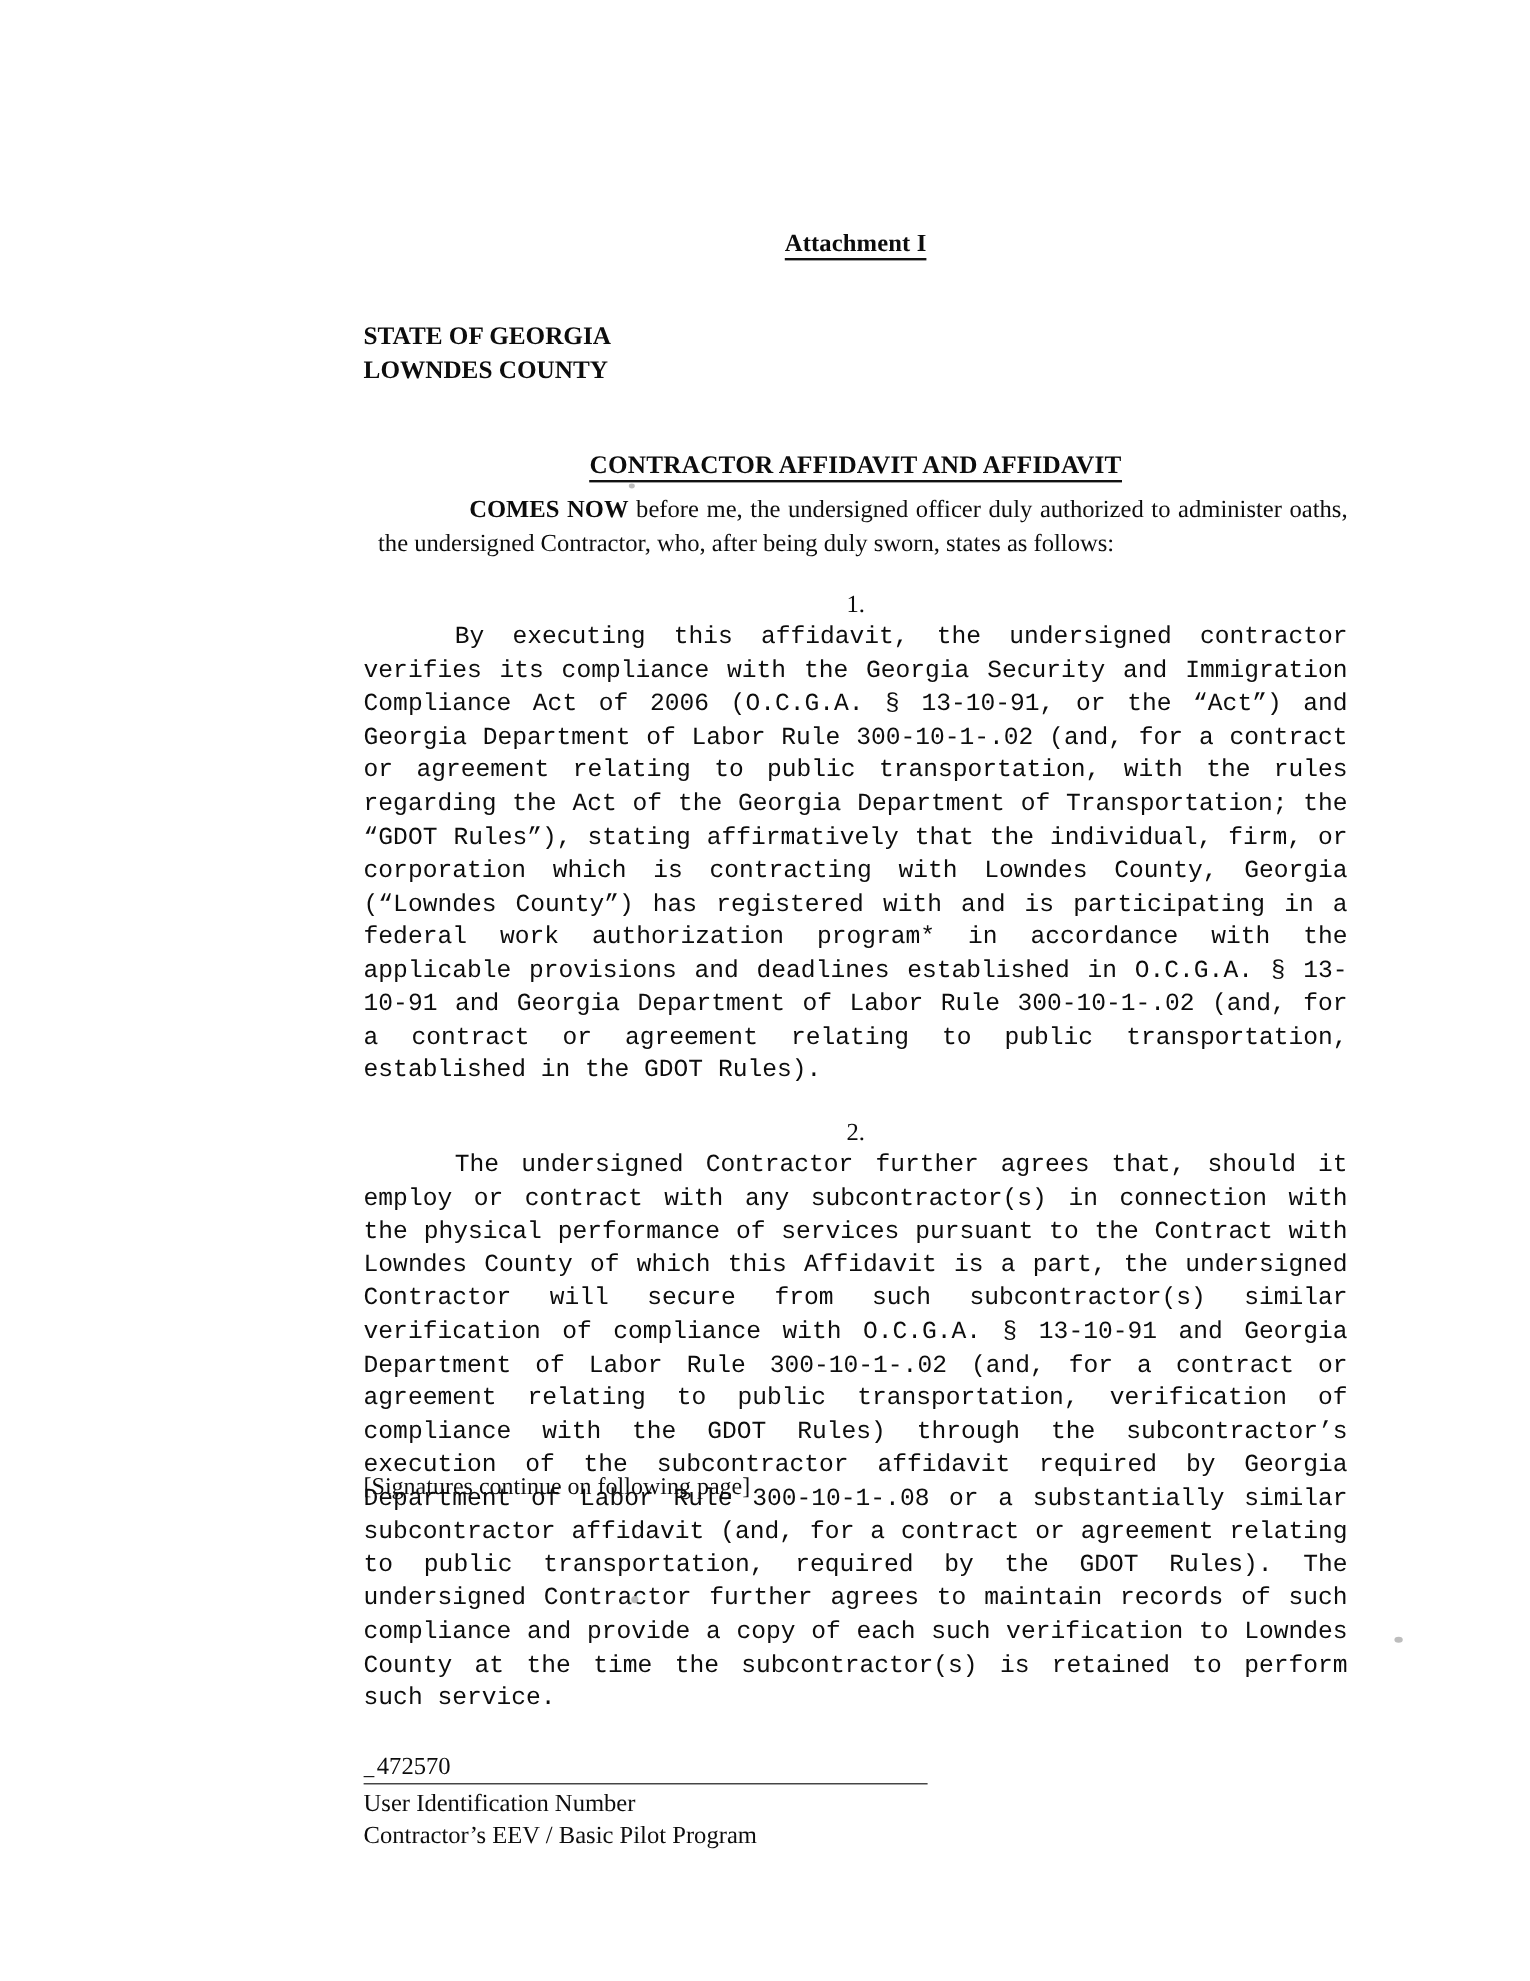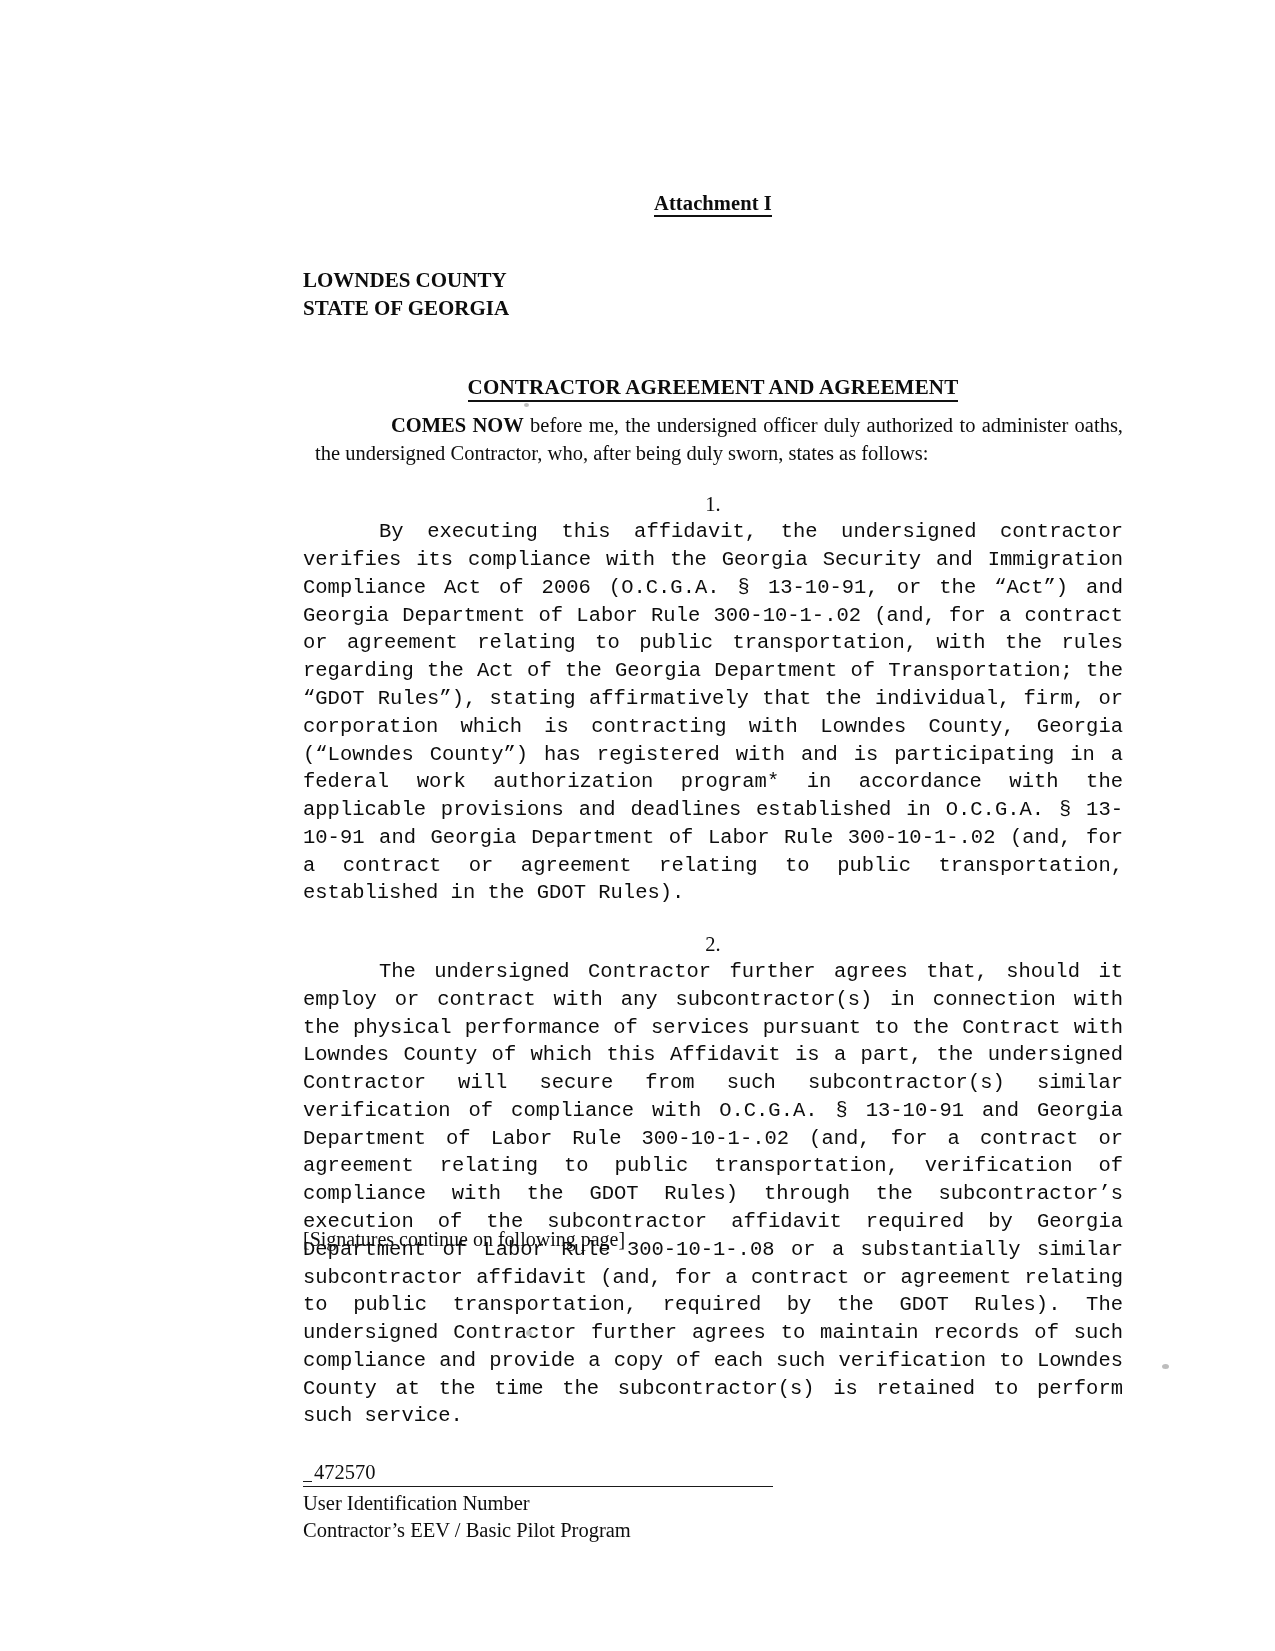--- a/index.html
+++ b/index.html
@@ -140,25 +140,25 @@
 </head>
 <body>
 
 <div class="page">
 
   <div class="content">
 
     <h1 class="attachment-title"><span>Attachment I</span></h1>
 
     <div class="jurisdiction">
+      <div>STATE OF GEORGIA</div>
       <div>LOWNDES COUNTY</div>
-      <div>STATE OF GEORGIA</div>
     </div>
 
-    <h2 class="doc-title"><span>CONTRACTOR AGREEMENT AND AGREEMENT</span></h2>
+    <h2 class="doc-title"><span>CONTRACTOR AFFIDAVIT AND AFFIDAVIT</span></h2>
 
     <p class="body-text preamble"><span class="lead-in">COMES NOW</span><span> before me, the undersigned officer duly authorized to administer oaths, the undersigned Contractor, who, after being duly sworn, states as follows:</span></p>
 
     <div class="section-number">1.</div>
     <p class="body-text numbered">By executing this affidavit, the undersigned contractor verifies its compliance with the Georgia Security and Immigration Compliance Act of 2006 (O.C.G.A. § 13-10-91, or the “Act”) and Georgia Department of Labor Rule 300-10-1-.02 (and, for a contract or agreement relating to public transportation, with the rules regarding the Act of the Georgia Department of Transportation; the “GDOT Rules”), stating affirmatively that the individual, firm, or corporation which is contracting with Lowndes County, Georgia (“Lowndes County”) has registered with and is participating in a federal work authorization program* in accordance with the applicable provisions and deadlines established in O.C.G.A. § 13-10-91 and Georgia Department of Labor Rule 300-10-1-.02 (and, for a contract or agreement relating to public transportation, established in the GDOT Rules).</p>
 
     <div class="section-number">2.</div>
     <p class="body-text numbered">The undersigned Contractor further agrees that, should it employ or contract with any subcontractor(s) in connection with the physical performance of services pursuant to the Contract with Lowndes County of which this Affidavit is a part, the undersigned Contractor will secure from such subcontractor(s) similar verification of compliance with O.C.G.A. § 13-10-91 and Georgia Department of Labor Rule 300-10-1-.02 (and, for a contract or agreement relating to public transportation, verification of compliance with the GDOT Rules) through the subcontractor’s execution of the subcontractor affidavit required by Georgia Department of Labor Rule 300-10-1-.08 or a substantially similar subcontractor affidavit (and, for a contract or agreement relating to public transportation, required by the GDOT Rules).  The undersigned Contractor further agrees to maintain records of such compliance and provide a copy of each such verification to Lowndes County at the time the subcontractor(s) is retained to perform such service.</p>
 
     <div class="signature-block">

